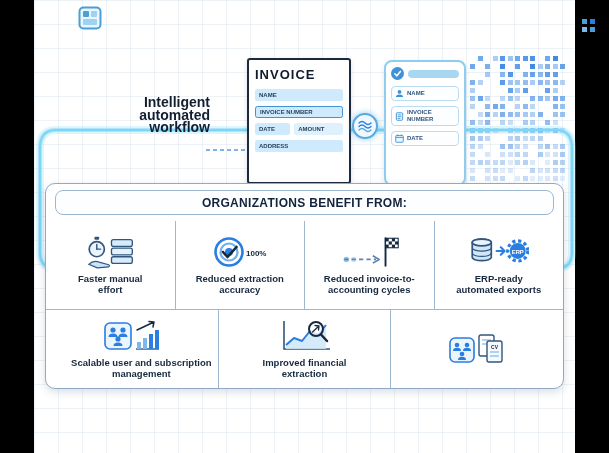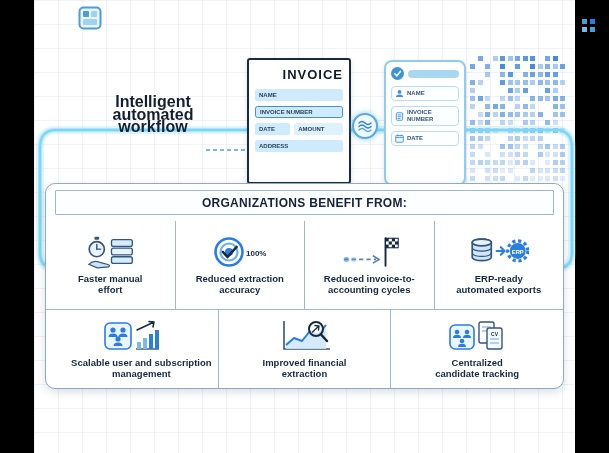--- a/index.html
+++ b/index.html
@@ -13,27 +13,27 @@
     background-image:
       linear-gradient(rgba(140,170,200,0.14) 1px, transparent 1px),
       linear-gradient(90deg, rgba(140,170,200,0.14) 1px, transparent 1px);
     background-size:24px 24px; }
 
   svg.overlay { position:absolute; left:0; top:0; width:609px; height:453px;
     z-index:1; pointer-events:none; }
 
   
   .wf-label { position:absolute; left:96px; top:96px; width:114px; z-index:2;
-    text-align:center; color:#121f31; font-weight:700; font-size:16px; line-height:12.5px; }
+    text-align:right; color:#121f31; font-weight:700; font-size:14px; line-height:12.5px; }
 
   
   .invoice-card { position:absolute; left:247px; top:58px; width:104px; height:126px;
     background:#fff; border:2px solid #1b2a3d; border-radius:3px; padding:5px 6px;
     z-index:2; box-shadow:0 2px 5px rgba(30,50,80,0.15); }
-  .invoice-title { text-align:right; font-size:13px; font-weight:800; letter-spacing:1px;
+  .invoice-title { text-align:left; font-size:13px; font-weight:800; letter-spacing:1px;
     color:#0f1b2c; margin:2px 0 7px; }
   .inv-stack { display:flex; flex-direction:column; gap:5px; }
   .inv-field { height:12px; line-height:12px; background:#cfeafc; border-radius:2.5px;
     font-size:6px; font-weight:700; color:#26425f; padding-left:4px; overflow:hidden; }
   .inv-field.highlight { border:1px solid #3f93d6; line-height:10px; }
   .inv-row { display:flex; gap:4px; }
   .inv-row .inv-field.date { flex:0 0 40%; }
   .inv-row .inv-field.amount { flex:1; background:#def1fd; }
 
   
@@ -58,21 +58,21 @@
 
   
   .matrix { position:absolute; left:470px; top:56px; width:102px; height:132px; z-index:1; }
   .mx { position:absolute; width:5px; height:5px; background:#2a7de1; }
 
   
   .panel { position:absolute; left:45px; top:183px; width:519px; height:206px;
     background:#fff; border:1.8px solid #8fa9c6; border-radius:10px; z-index:3;
     box-shadow:0 3px 9px rgba(40,70,110,0.18); }
   .panel-header { position:absolute; left:9px; right:9px; top:6px; height:25px;
-    border:1.5px solid #9db7d0; border-radius:1px; background:#fdfeff;
+    border:1.5px solid #9db7d0; border-radius:8px; background:#fdfeff;
     display:flex; align-items:center; justify-content:center; }
   .panel-title { font-size:12px; font-weight:800; color:#13233c; letter-spacing:0.3px; }
   .rows { position:absolute; left:0; right:0; top:37px; bottom:0;
     display:flex; flex-direction:column; }
   .row1 { flex:1.12; display:flex; }
   .row2 { flex:1; display:flex; border-top:1.5px solid #9db7d0; }
   .cell { flex:1; display:flex; flex-direction:column; align-items:center;
     justify-content:center; gap:3px; padding:4px 2px; border-right:1.5px solid #9db7d0; }
   .cell:last-child { border-right:none; }
   .bicon { height:36px; display:block; }
@@ -442,20 +442,19 @@
             <circle cx="14" cy="23" r="2.3" fill="#2a7de1"></circle>
               <path d="M10 29 a4 3.2 0 0 1 8 0 z" fill="#2a7de1"></path>
             <rect x="31" y="4" width="15" height="21" rx="2" fill="#ffffff" stroke="#33567e" stroke-width="1.4"></rect>
             <line x1="34" y1="9" x2="43" y2="9" stroke="#7fb8e8" stroke-width="1.2"></line>
             <line x1="34" y1="13" x2="43" y2="13" stroke="#7fb8e8" stroke-width="1.2"></line>
             <rect x="39" y="10" width="15" height="21" rx="2" fill="#f4fafe" stroke="#33567e" stroke-width="1.4"></rect>
             <text x="46.5" y="17.5" text-anchor="middle" font-size="5" font-weight="bold" fill="#16293f">CV</text>
             <line x1="42" y1="21" x2="51" y2="21" stroke="#7fb8e8" stroke-width="1.2"></line>
             <line x1="42" y1="25" x2="51" y2="25" stroke="#7fb8e8" stroke-width="1.2"></line>
           </svg>
-          <div class="blabel lw95">Centralized candidate tracking</div>
         </div>
 
       </div>
     </div>
   </div>
 
 </div>
 
 </body></html>

